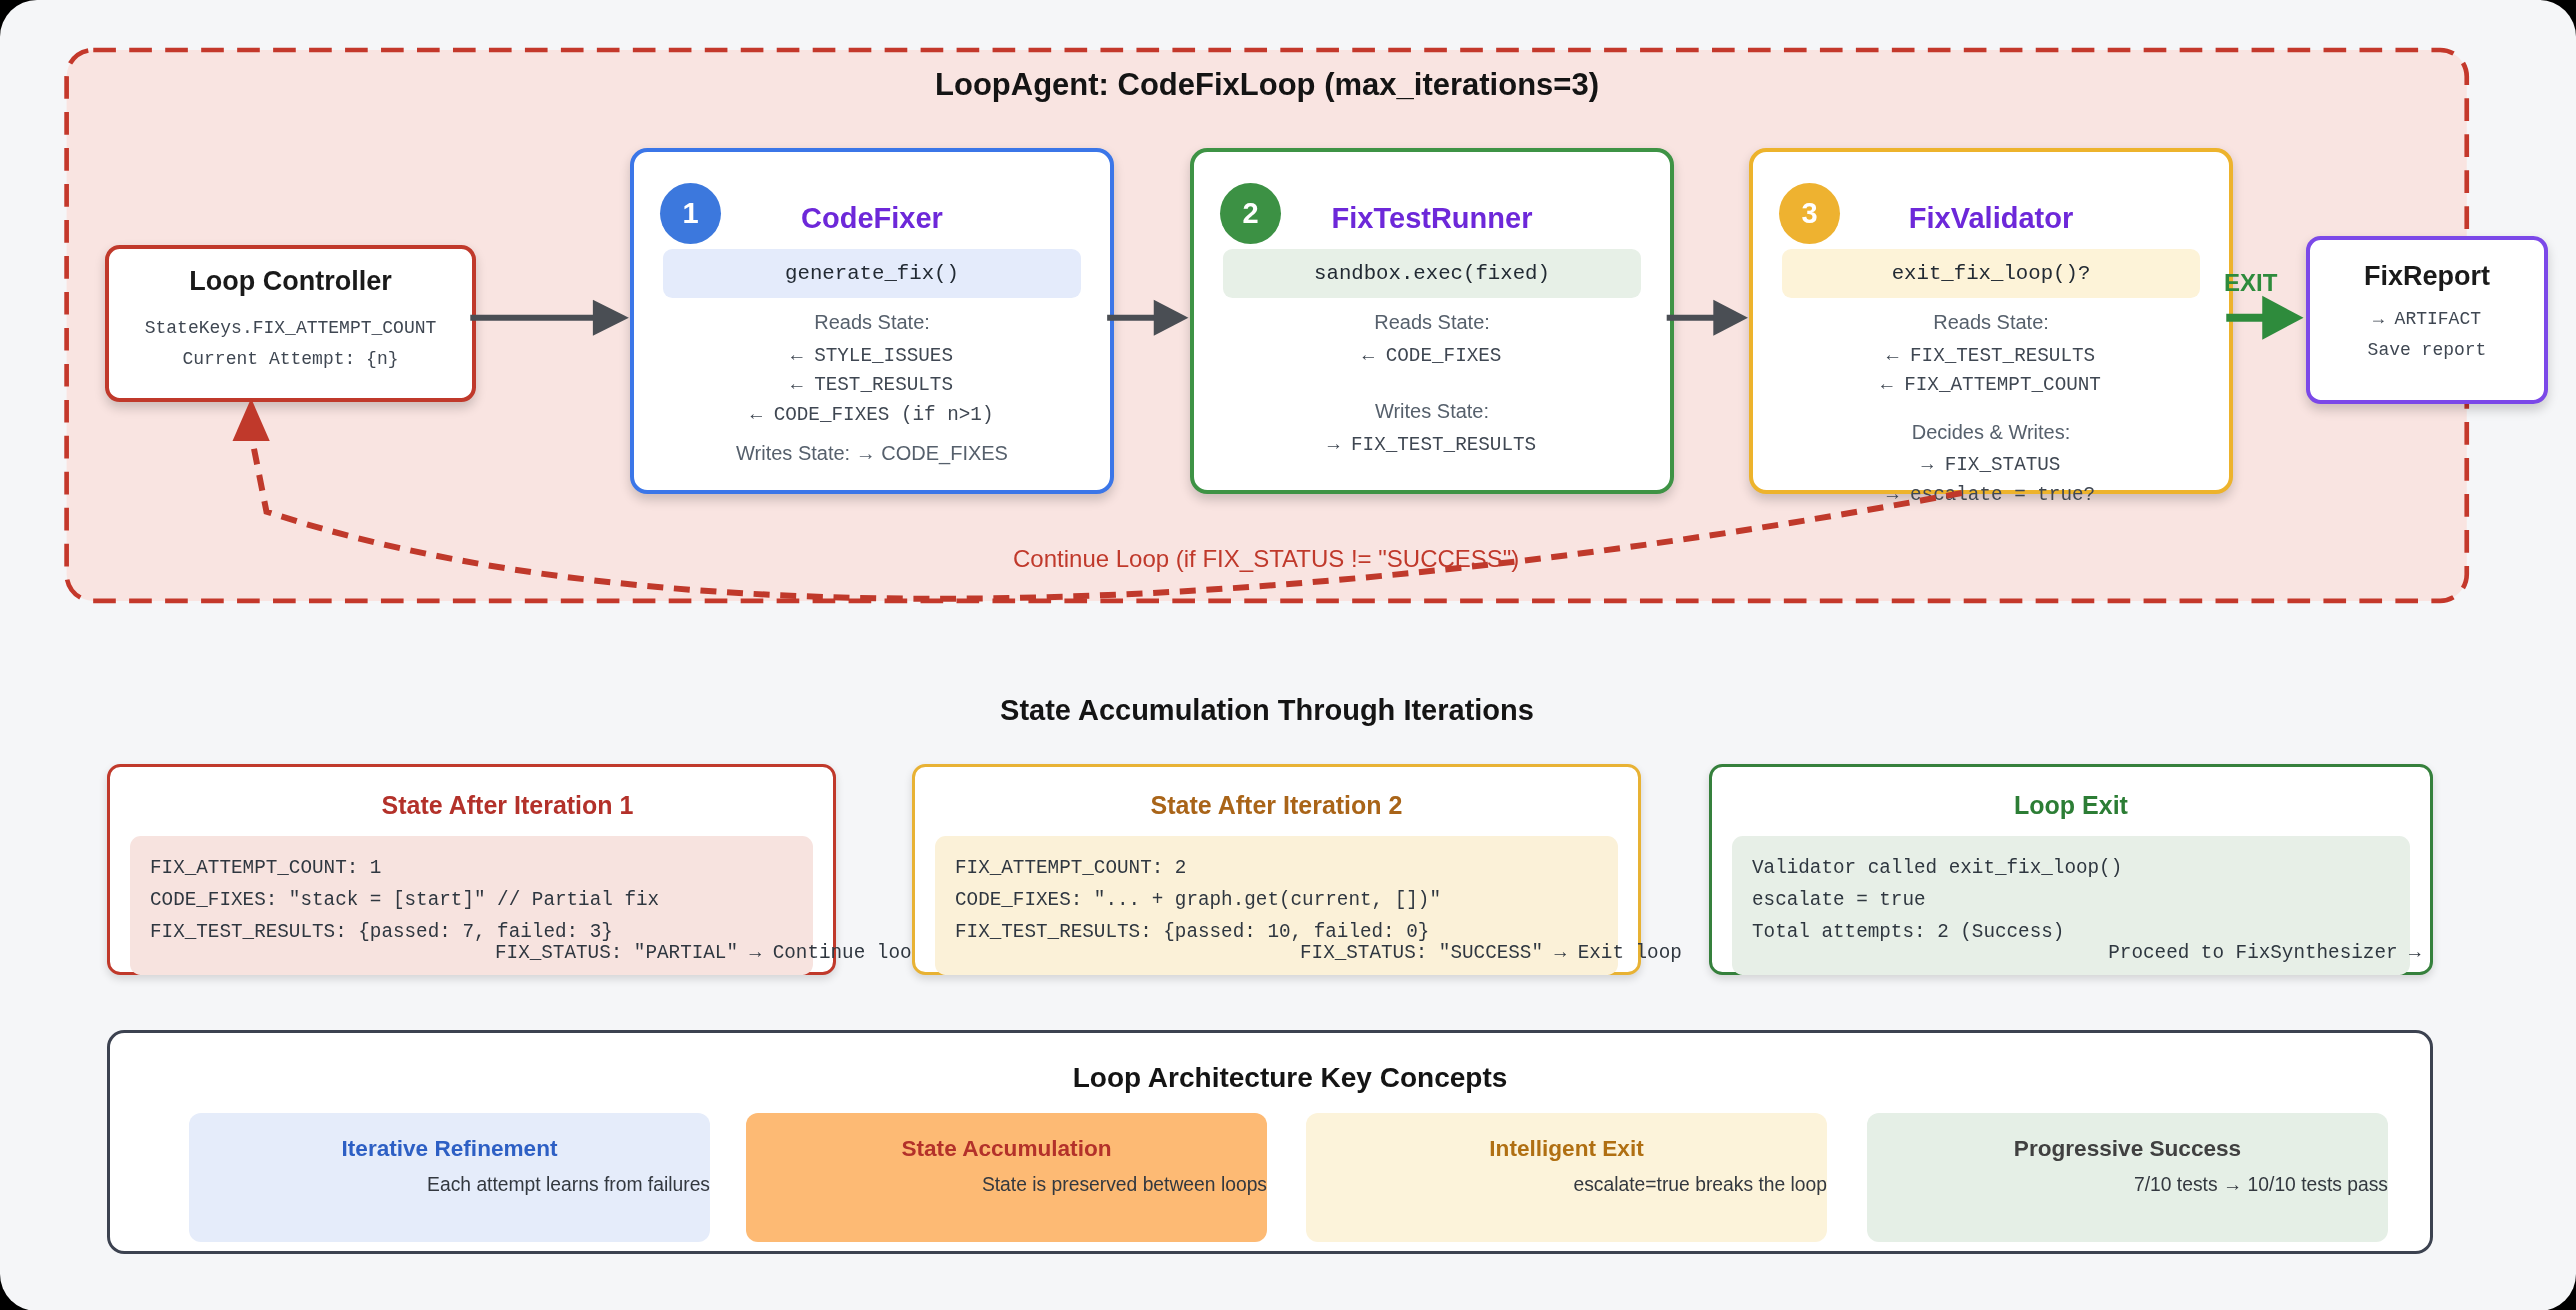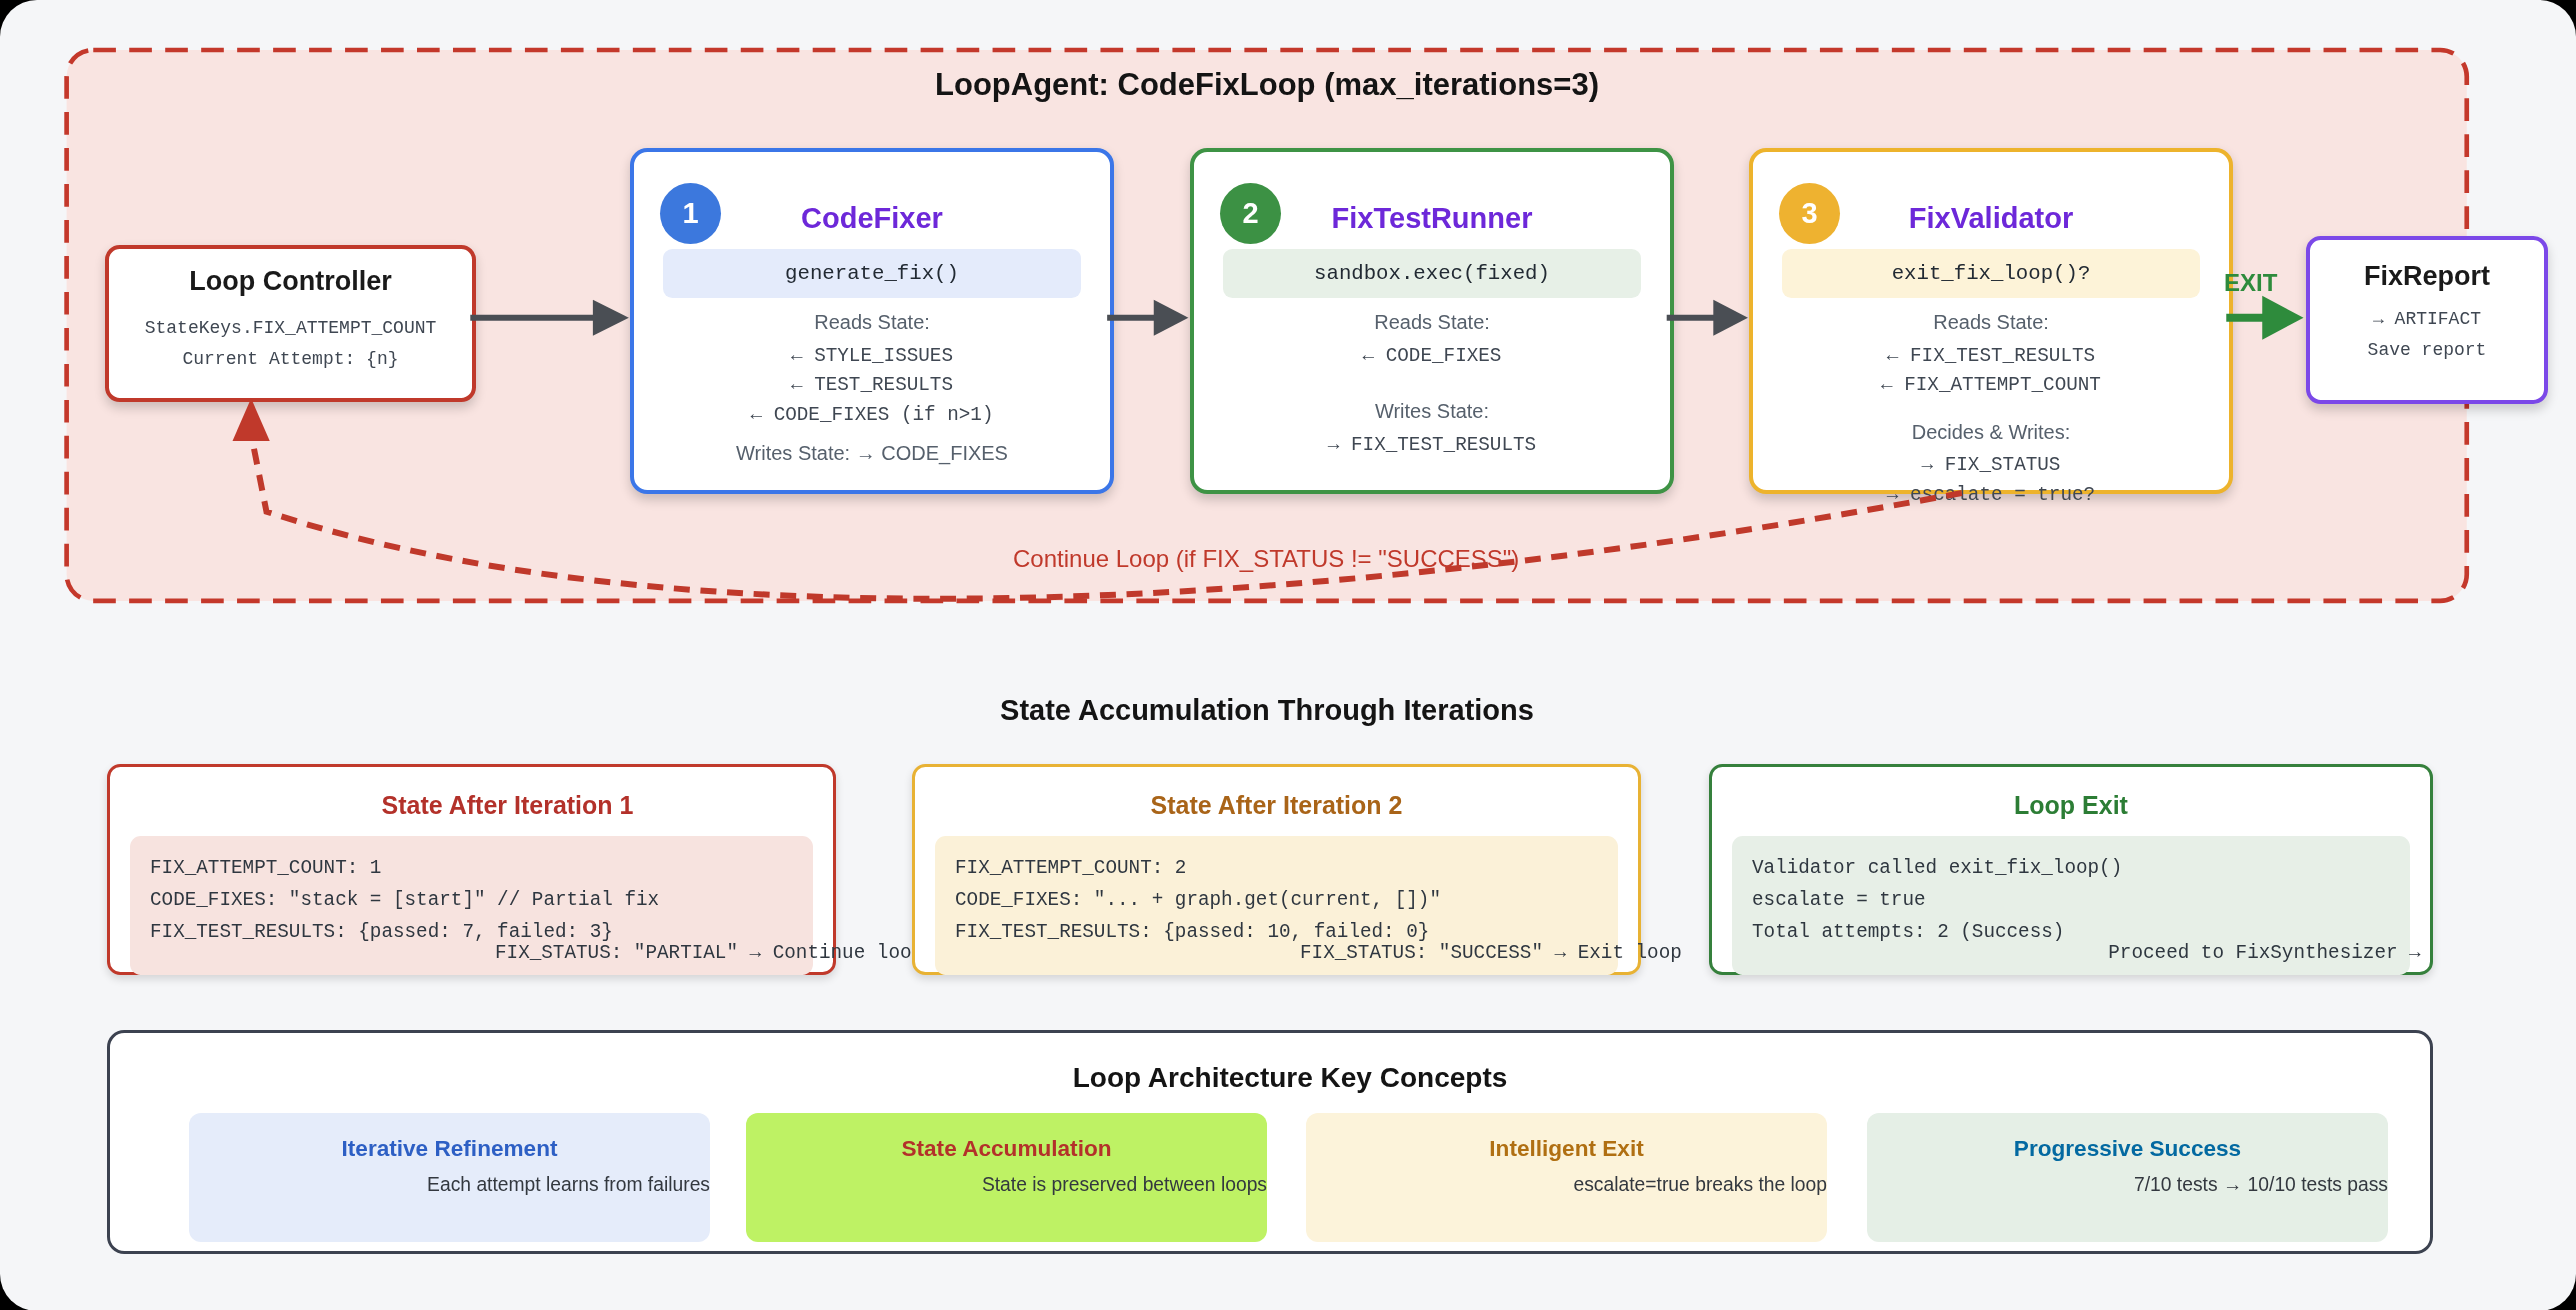--- a/index.html
+++ b/index.html
@@ -173,27 +173,27 @@
     <div class="abs outcome mono" style="right:9.3px;">Proceed to FixSynthesizer →</div>
   </div>
 
   <div class="abs concepts">
     <div class="abs concepts-title">Loop Architecture Key Concepts</div>
 
     <div class="abs card" style="left:79px;background:#e5ecfa;">
       <div class="abs c-title" style="color:#2d5fc4;">Iterative Refinement</div>
       <div class="abs c-desc">Each attempt learns from failures</div>
     </div>
-    <div class="abs card" style="left:636px;background:#bef264;">
+    <div class="abs card" style="left:636px;background:#fdba74;">
       <div class="abs c-title" style="color:#b3312a;">State Accumulation</div>
       <div class="abs c-desc">State is preserved between loops</div>
     </div>
     <div class="abs card" style="left:1196px;background:#fcf3da;">
       <div class="abs c-title" style="color:#b06f12;">Intelligent Exit</div>
       <div class="abs c-desc">escalate=true breaks the loop</div>
     </div>
     <div class="abs card" style="left:1757px;background:#e5efe6;">
-      <div class="abs c-title" style="color:#0369a1;">Progressive Success</div>
+      <div class="abs c-title" style="color:#404040;">Progressive Success</div>
       <div class="abs c-desc">7/10 tests → 10/10 tests pass</div>
     </div>
   </div>
 </div>
 
 
 </body></html>

